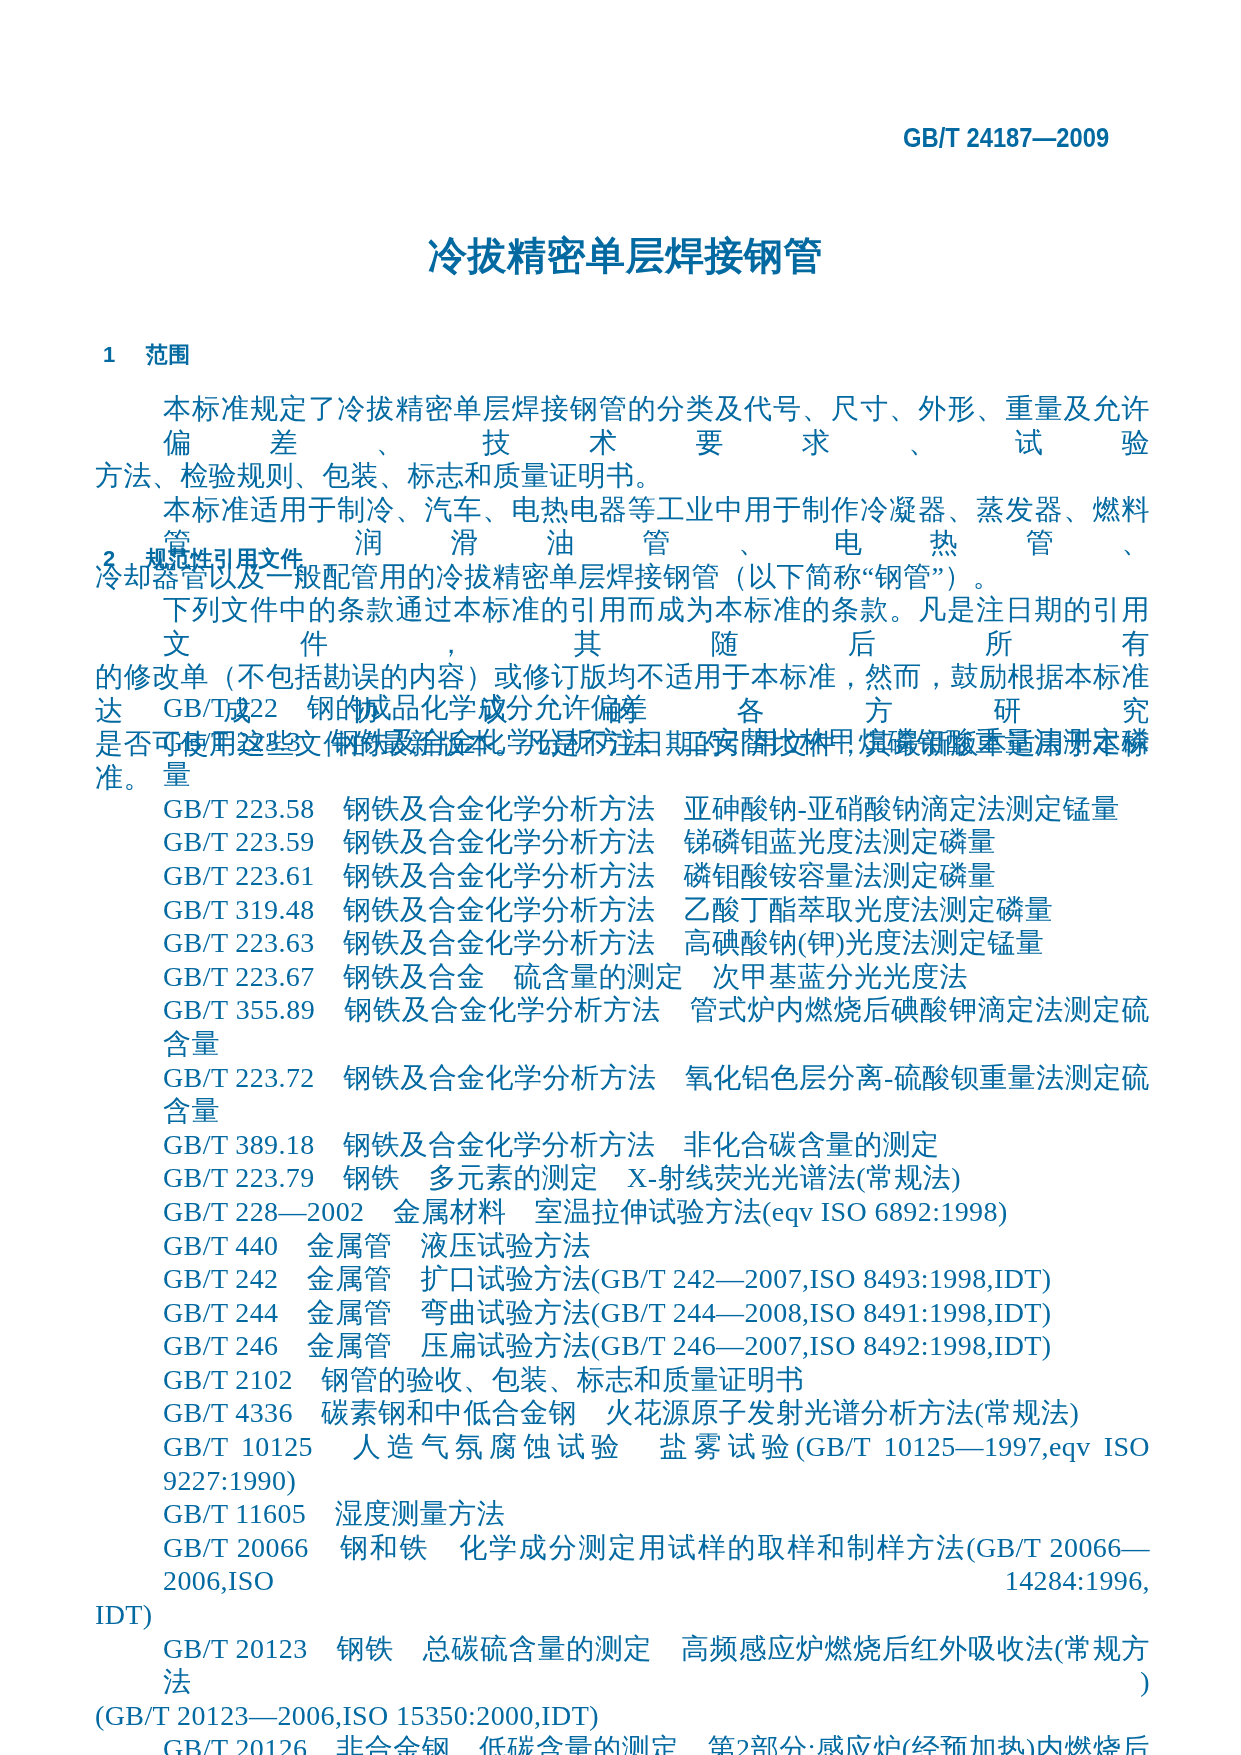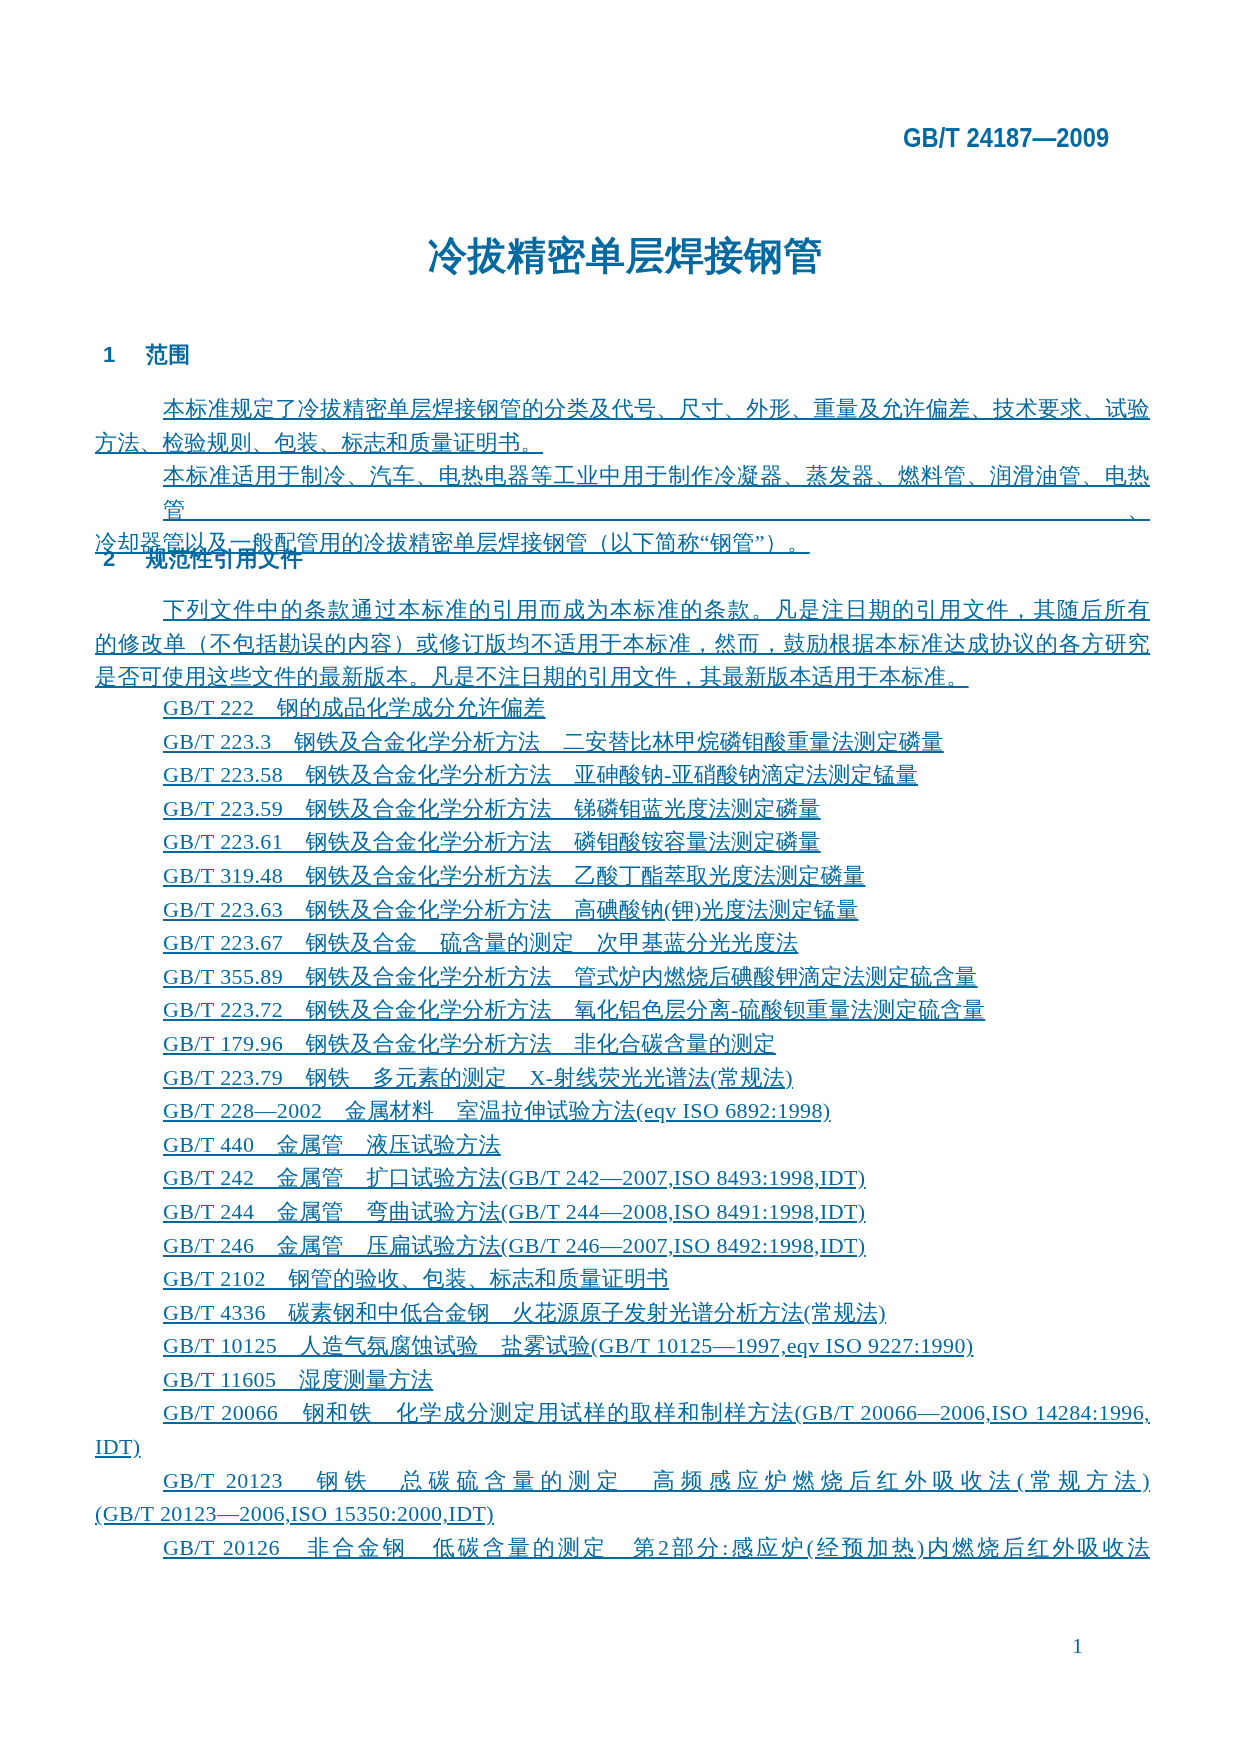--- a/index.html
+++ b/index.html
@@ -45,24 +45,23 @@
     line-height: 26px;
     letter-spacing: 0.5px;
     white-space: nowrap;
   }
   #sec1-heading { top: 342px; }
   #sec2-heading { top: 546px; }
   .text-block {
     position: absolute;
     left: 95px;
     width: 1055px;
-    font-size: 22px;
+    font-size: 28px;
     line-height: 33.6px;
     letter-spacing: 0.4px;
-    text-decoration: underline;
   }
   #sec1-body  { top: 392px; }
   #sec2-intro { top: 593px; }
   #sec2-refs  { top: 691px; }
   .line { text-align: justify; }
   .line.indent { padding-left: 68px; }
   .line.full { text-align-last: justify; }
   .page-num {
     position: absolute;
     top: 1633px;
@@ -125,21 +124,21 @@
 
       <div class="line indent">GB/T 223.63　钢铁及合金化学分析方法　高碘酸钠(钾)光度法测定锰量</div>
 
 
       <div class="line indent">GB/T 223.67　钢铁及合金　硫含量的测定　次甲基蓝分光光度法</div>
 
       <div class="line indent">GB/T 355.89　钢铁及合金化学分析方法　管式炉内燃烧后碘酸钾滴定法测定硫含量</div>
 
       <div class="line indent">GB/T 223.72　钢铁及合金化学分析方法　氧化铝色层分离-硫酸钡重量法测定硫含量</div>
 
-      <div class="line indent">GB/T 179.96　钢铁及合金化学分析方法　非化合碳含量的测定</div>
+      <div class="line indent">GB/T 389.18　钢铁及合金化学分析方法　非化合碳含量的测定</div>
 
       <div class="line indent">GB/T 223.79　钢铁　多元素的测定　X-射线荧光光谱法(常规法)</div>
 
       <div class="line indent">GB/T 228—2002　金属材料　室温拉伸试验方法(eqv ISO 6892:1998)</div>
 
       <div class="line indent">GB/T 440　金属管　液压试验方法</div>
 
       <div class="line indent">GB/T 242　金属管　扩口试验方法(GB/T 242—2007,ISO 8493:1998,IDT)</div>
 
       <div class="line indent">GB/T 244　金属管　弯曲试验方法(GB/T 244—2008,ISO 8491:1998,IDT)</div>

